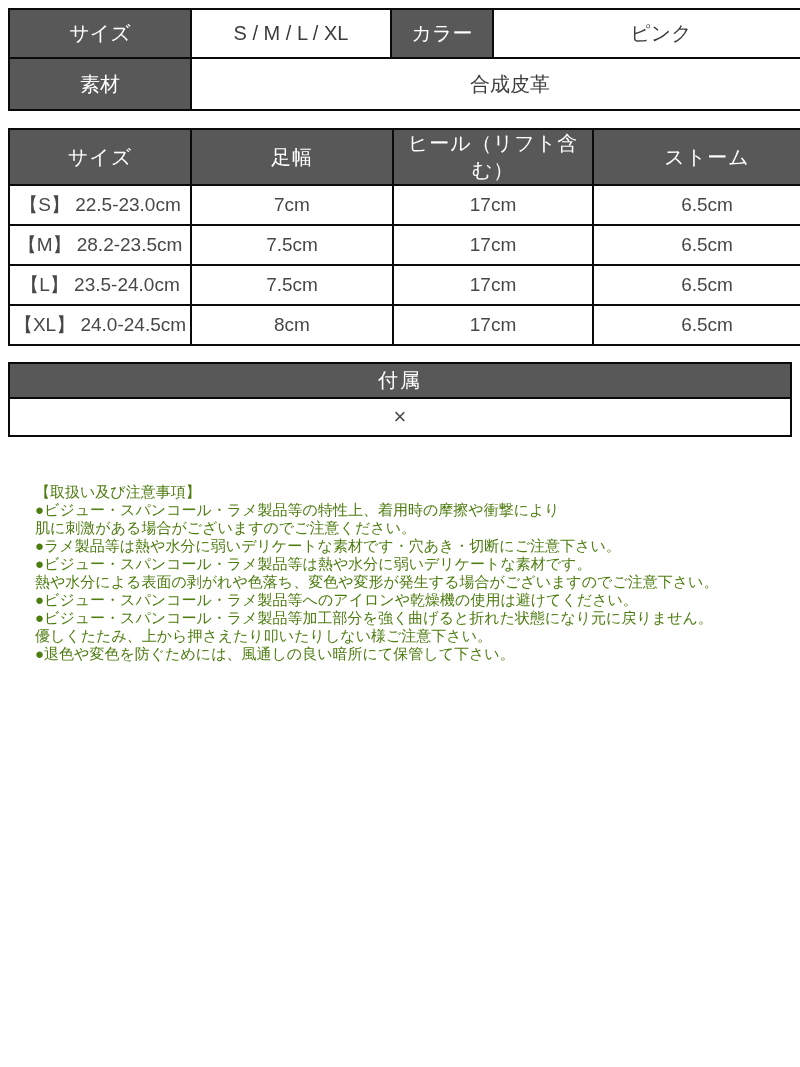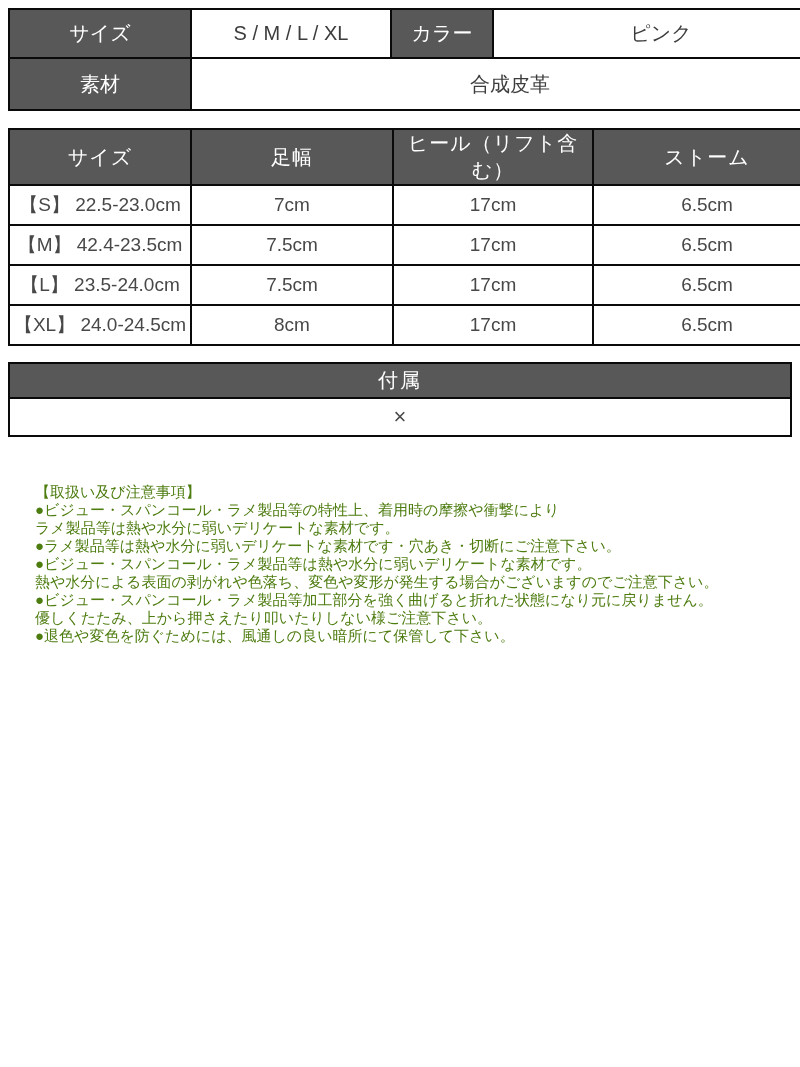--- a/index.html
+++ b/index.html
@@ -83,21 +83,21 @@
       <th class="hdr sc-c">ヒール（リフト含む）</th>
       <th class="hdr sc-d">ストーム</th>
     </tr>
     <tr class="data-row">
       <td>【S】 22.5-23.0cm</td>
       <td>7cm</td>
       <td>17cm</td>
       <td>6.5cm</td>
     </tr>
     <tr class="data-row">
-      <td>【M】 42.4-23.5cm</td>
+      <td>【M】 28.2-23.5cm</td>
       <td>7.5cm</td>
       <td>17cm</td>
       <td>6.5cm</td>
     </tr>
     <tr class="data-row">
       <td>【L】 23.5-24.0cm</td>
       <td>7.5cm</td>
       <td>17cm</td>
       <td>6.5cm</td>
     </tr>
@@ -117,22 +117,23 @@
     </tr>
     <tr class="data-row">
       <td>×</td>
     </tr>
   </tbody>
     </table>
 
   <div class="notes">
     <div>【取扱い及び注意事項】</div>
     <div>●ビジュー・スパンコール・ラメ製品等の特性上、着用時の摩擦や衝撃により</div>
-    <div>ラメ製品等は熱や水分に弱いデリケートな素材です。</div>
+    <div>肌に刺激がある場合がございますのでご注意ください。</div>
     <div>●ラメ製品等は熱や水分に弱いデリケートな素材です・穴あき・切断にご注意下さい。</div>
     <div>●ビジュー・スパンコール・ラメ製品等は熱や水分に弱いデリケートな素材です。</div>
     <div>熱や水分による表面の剥がれや色落ち、変色や変形が発生する場合がございますのでご注意下さい。</div>
+    <div>●ビジュー・スパンコール・ラメ製品等へのアイロンや乾燥機の使用は避けてください。</div>
     <div>●ビジュー・スパンコール・ラメ製品等加工部分を強く曲げると折れた状態になり元に戻りません。</div>
     <div>優しくたたみ、上から押さえたり叩いたりしない様ご注意下さい。</div>
     <div>●退色や変色を防ぐためには、風通しの良い暗所にて保管して下さい。</div>
   </div>
 
 </div>
 
 </body></html>

